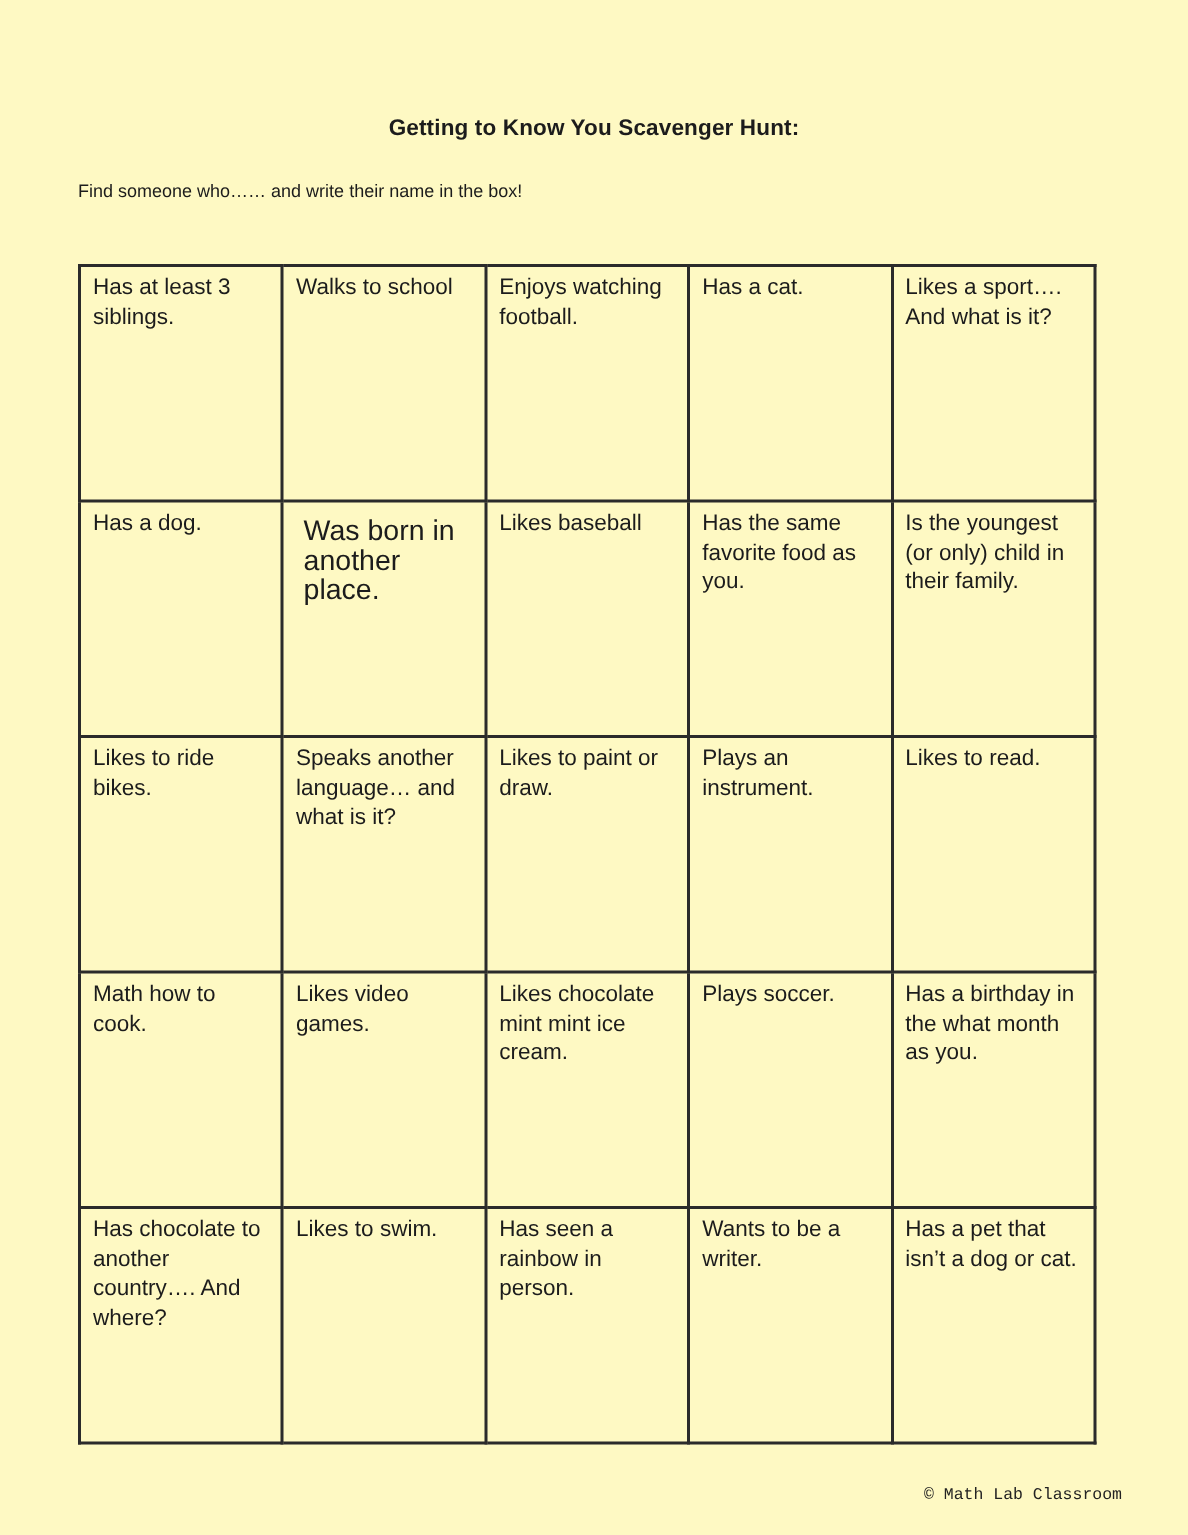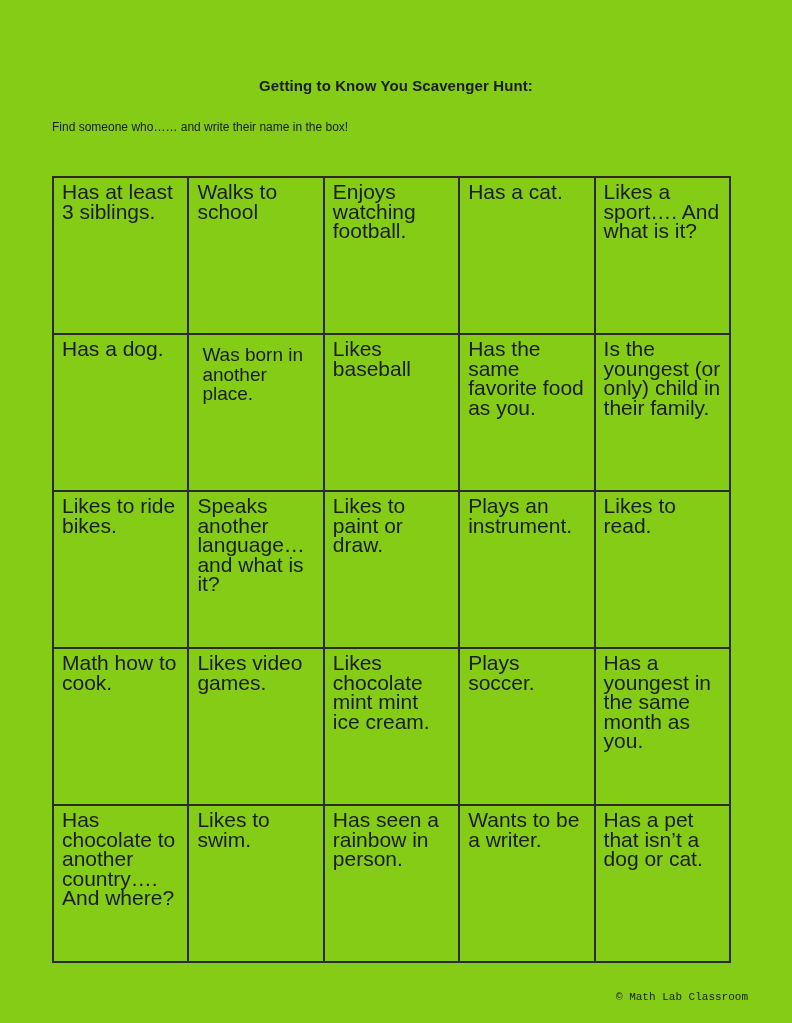--- a/index.html
+++ b/index.html
@@ -1,21 +1,21 @@
 <!DOCTYPE html>
 <html><head>
 <meta charset="utf-8">
 <style>
   * { margin: 0; padding: 0; box-sizing: border-box; }
   html, body { background: #ffffff; }
   .page {
     position: relative;
     width: 792px;
     height: 1023px;
-    background: #84cc16;
+    background: #fef9c3;
     font-family: "Liberation Sans", sans-serif;
     color: #1c1c1c;
     overflow: hidden;
   }
   .doc-title {
     position: absolute;
     top: 77px;
     left: 0;
     width: 100%;
     text-align: center;
@@ -37,21 +37,21 @@
     border-collapse: collapse;
     table-layout: fixed;
   }
   .grid-table td {
     width: 20%;
     height: 157px;
     border: 2px solid #2b2b2b;
     vertical-align: top;
     text-align: left;
     padding: 4px 8px 4px 8px;
-    font-size: 21px;
+    font-size: 15px;
     line-height: 19.5px;
     word-wrap: break-word;
   }
   
   .grid-table tr:nth-child(2) td:nth-child(2) {
     padding-top: 10px;
     padding-left: 13px;
     font-size: 19px;
   }
   .doc-footer {
@@ -94,21 +94,21 @@
           <td>Speaks another language… and what is it?</td>
           <td>Likes to paint or draw.</td>
           <td>Plays an instrument.</td>
           <td>Likes to read.</td>
         </tr>
         <tr>
           <td>Math how to cook.</td>
           <td>Likes video games.</td>
           <td>Likes chocolate mint mint ice cream.</td>
           <td>Plays soccer.</td>
-          <td>Has a youngest in the same month as you.</td>
+          <td>Has a birthday in the what month as you.</td>
         </tr>
         <tr>
           <td>Has chocolate to another country…. And where?</td>
           <td>Likes to swim.</td>
           <td>Has seen a rainbow in person.</td>
           <td>Wants to be a writer.</td>
           <td>Has a pet that isn’t a dog or cat.</td>
         </tr>
       </tbody>
   </table>

